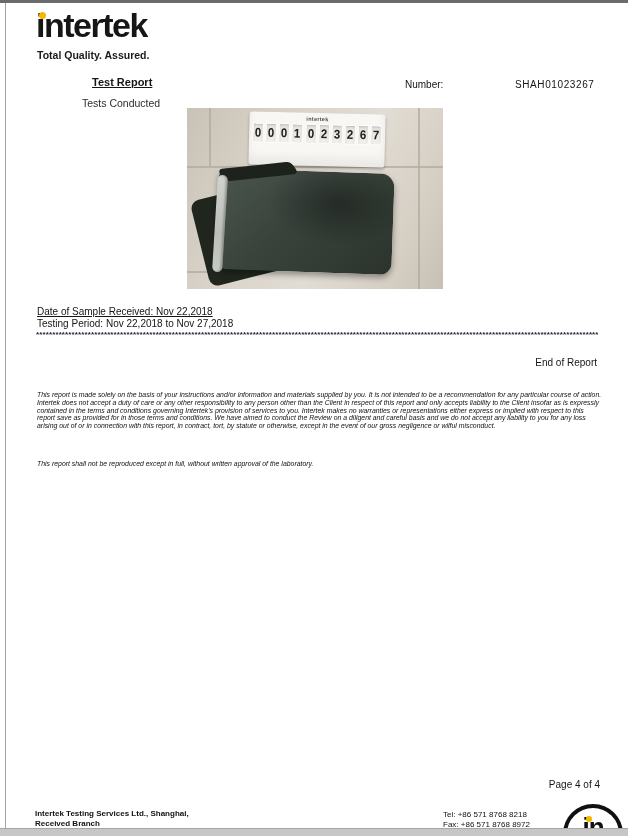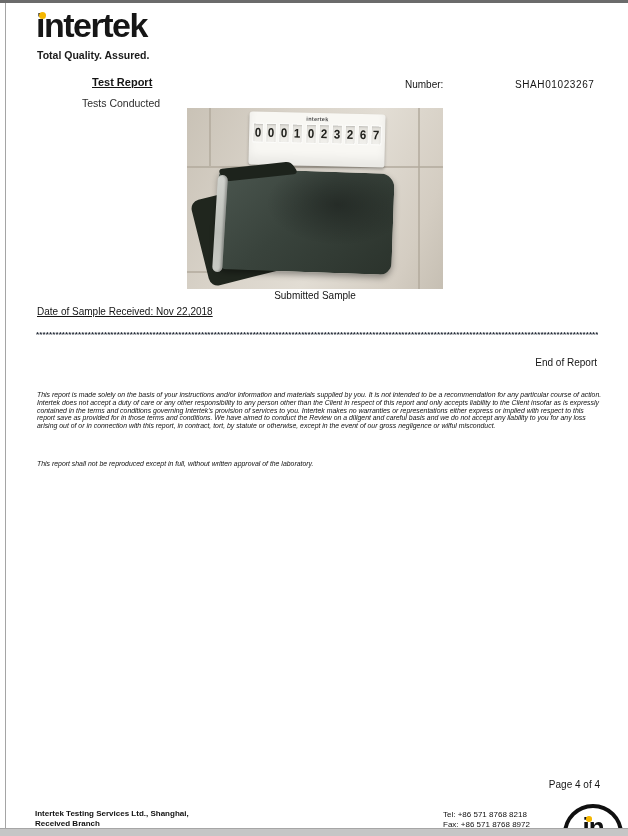--- a/index.html
+++ b/index.html
@@ -126,23 +126,23 @@
         <span class="tile">6</span>
         <span class="tile">7</span>
       </div>
     </div>
 
     <div class="fabric-under"></div>
     <div class="fabric-main"></div>
     <div class="fabric-fold"></div>
     <div class="fabric-strip"></div>
   </div>
-  <div class="photo-caption">Submitted Sample</div>
 
   <div class="date-received">Date of Sample Received: Nov 22,2018</div>
+  <div class="testing-period">Testing Period: Nov 22,2018 to Nov 27,2018</div>
   <div class="separator">**********************************************************************************************************************************************************************************************</div>
   <div class="end-report">End of Report</div>
 
   <div class="disclaimer disc1">This report is made solely on the basis of your instructions and/or information and materials supplied by you. It is not intended to be a recommendation for any particular course of action.  Intertek does not accept a duty of care or any other responsibility to any person other than the Client in respect of this report and only accepts liability to the Client insofar as is expressly contained in the terms and conditions governing Intertek's provision of services to you.  Intertek makes no warranties or representations either express or implied with respect to this report save as provided for in those terms and conditions. We have aimed to conduct the Review on a diligent and careful basis and we do not accept any liability to you for any loss arising out of or in connection with this report, in contract, tort, by statute or otherwise, except in the event of our gross negligence or wilful misconduct.</div>
   <div class="disclaimer disc2">This report shall not be reproduced except in full, without written approval of the laboratory.</div>
 
   <div class="page-indicator">Page 4 of 4</div>
 
   <div class="footer-col fc1">
     <div>Intertek Testing Services Ltd., Shanghai,</div>

